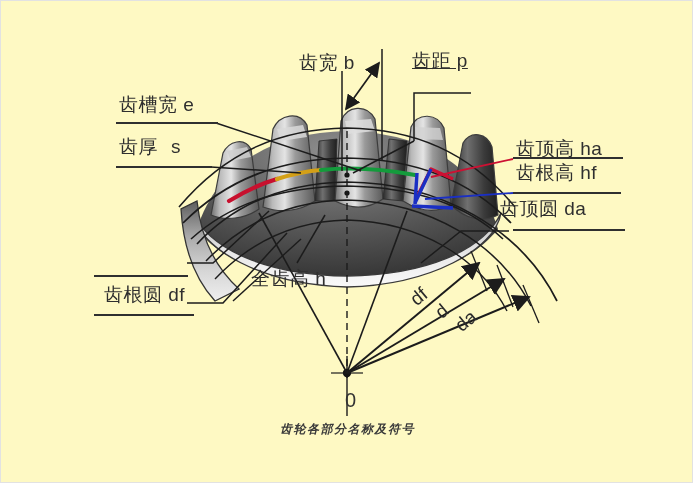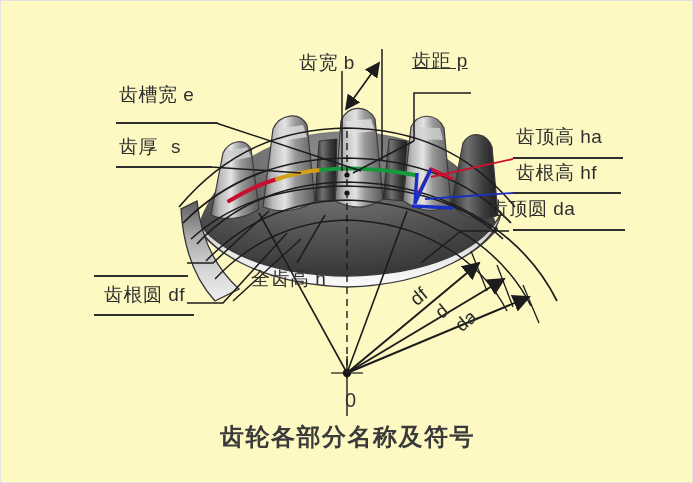--- a/index.html
+++ b/index.html
@@ -34,25 +34,26 @@
     white-space: nowrap;
     font-family: "Liberation Sans", "DejaVu Sans", sans-serif;
     letter-spacing: 0.5px;
   }
   .caption {
     position: absolute;
     left: 0;
     top: 420px;
     width: 693px;
     text-align: center;
-    font-size: 24px;
+    font-size: 12px;
     color: #3a3a3a;
     font-weight: bold;
     letter-spacing: 1.5px;
     font-family: "Liberation Sans", "DejaVu Sans", sans-serif;
+    font-style: italic;
   }
   .origin-label {
     position: absolute;
     left: 344px;
     top: 388px;
     font-size: 20px;
     color: #333;
   }
   .radial-lbl {
     position: absolute;
@@ -206,33 +207,33 @@
       <line x1="232" y1="300" x2="300" y2="238" stroke-width="1.4"></line>
 
       <line x1="296" y1="262" x2="324" y2="214" stroke-width="1.5"></line>
     </g>
   </svg>
 
   <div class="lbl" style="left:298px; top:52px;">齿宽 b</div>
 
   <div class="lbl" style="left:411px; top:50px;text-decoration:underline;">齿距 p</div>
 
-  <div class="lbl" style="left:118px; top:84px;">齿槽宽 e</div>
+  <div class="lbl" style="left:118px; top:94px;">齿槽宽 e</div>
   <div style="position:absolute; left:115px; top:121px; width:102px; height:2px; background:#2f2f2f;"></div>
 
   <div class="lbl" style="left:118px; top:138px;font-family:Liberation Mono, monospace;">齿厚 s</div>
   <div style="position:absolute; left:115px; top:165px; width:96px; height:2px; background:#2f2f2f;"></div>
 
-  <div class="lbl" style="left:515px; top:126px;">齿顶高 ha</div>
+  <div class="lbl" style="left:515px; top:138px;">齿顶高 ha</div>
   <div style="position:absolute; left:512px; top:156px; width:110px; height:2px; background:#2f2f2f;"></div>
 
   <div class="lbl" style="left:515px; top:162px;">齿根高 hf</div>
   <div style="position:absolute; left:512px; top:191px; width:108px; height:2px; background:#2f2f2f;"></div>
 
-  <div class="lbl" style="left:488px; top:198px;">齿顶圆 da</div>
+  <div class="lbl" style="left:499px; top:198px;">齿顶圆 da</div>
   <div style="position:absolute; left:512px; top:228px; width:112px; height:2px; background:#2f2f2f;"></div>
 
   <div style="position:absolute; left:93px; top:274px; width:94px; height:2px; background:#2f2f2f;"></div>
 
   <div class="lbl" style="left:103px; top:284px;">齿根圆 df</div>
   <div style="position:absolute; left:93px; top:313px; width:100px; height:2px; background:#2f2f2f;"></div>
 
   <div class="lbl" style="left:250px; top:268px;">全齿高 h</div>
 
   <div class="radial-lbl" style="left:412px; top:290px; transform: rotate(-40deg);">df</div>

